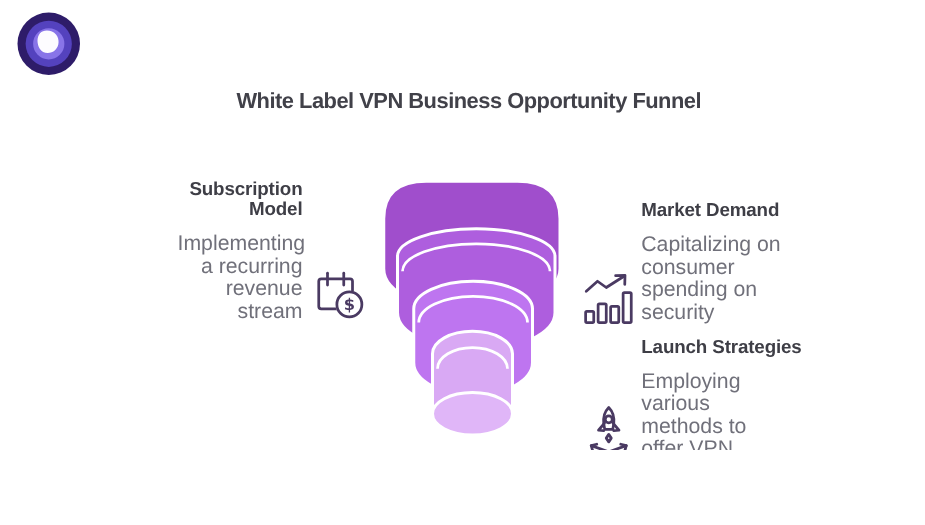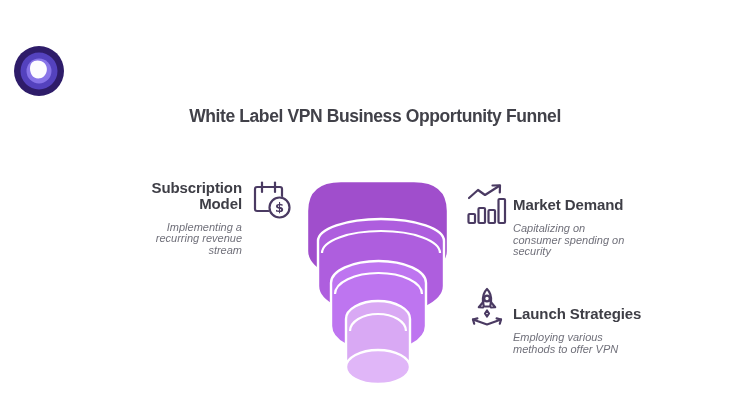--- a/index.html
+++ b/index.html
@@ -1,33 +1,33 @@
 <!DOCTYPE html>
 <html><head>
 <meta charset="utf-8">
 <style>
   html,body { margin:0; padding:0; background:#fff; }
   .canvas {
     position:relative; width:740px; height:360px; background:#ffffff;
-    font-family:"Liberation Sans", sans-serif; overflow:hidden;margin-top:36px;
+    font-family:"Liberation Sans", sans-serif; overflow:hidden;
     --title:#414149; --heading:#3E3E46; --body:#70707A; --icon:#4A3A62;
   }
   .logo { position:absolute; left:13px; top:9px; width:52px; height:52px; }
   .title {
     position:absolute; left:10px; right:0; top:70px; text-align:center;
     font-size:17.5px; font-weight:700; letter-spacing:-0.4px; color:var(--title);
   }
   .funnel-svg { position:absolute; left:0; top:0; width:740px; height:420px; }
-  .group { position:absolute; display:flex; align-items:flex-start; }
+  .group { position:absolute; display:flex; align-items:flex-end; }
   .group .txt { display:block; }
   .g-left .txt { text-align:right; width:122px; }
   .g-right .txt { text-align:left; width:150px; }
   .heading { font-size:15px; font-weight:700; line-height:1.05; letter-spacing:-0.1px;
              color:var(--heading); margin:0; }
-  .desc { font-size:11px; line-height:1.07; color:var(--body); margin:10px 0 0 0;font-style:italic; }
+  .desc { font-size:17px; line-height:1.07; color:var(--body); margin:10px 0 0 0; }
   .g-left .desc { margin-left:auto; }
   #g1 { left:120px; top:144px; } #g1 .desc { max-width:100px; }
   #g2 { left:120px; top:252px; } #g2 .desc { max-width:128px; }
   #r1 { left:466px; top:147px; } #r1 .txt { padding-top:14px; } #r1 .desc { max-width:112px; }
   #r2 { left:466px; top:250px; } #r2 .txt { padding-top:20px; } #r2 .desc { max-width:112px; }
   .gicon { flex:0 0 auto; color:var(--icon); }
   .g-left .gicon { margin-left:8px; }
   .g-right .gicon { margin-right:5px; }
   #g1 .gicon { margin-top:-2px; }
   #g2 .gicon { margin-top:-6px; }

